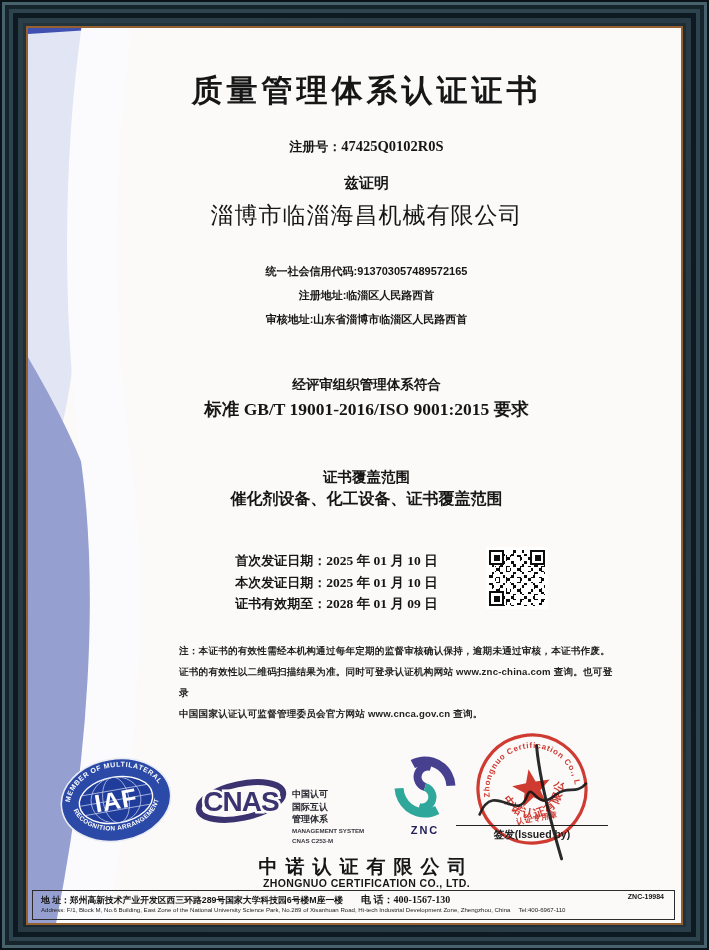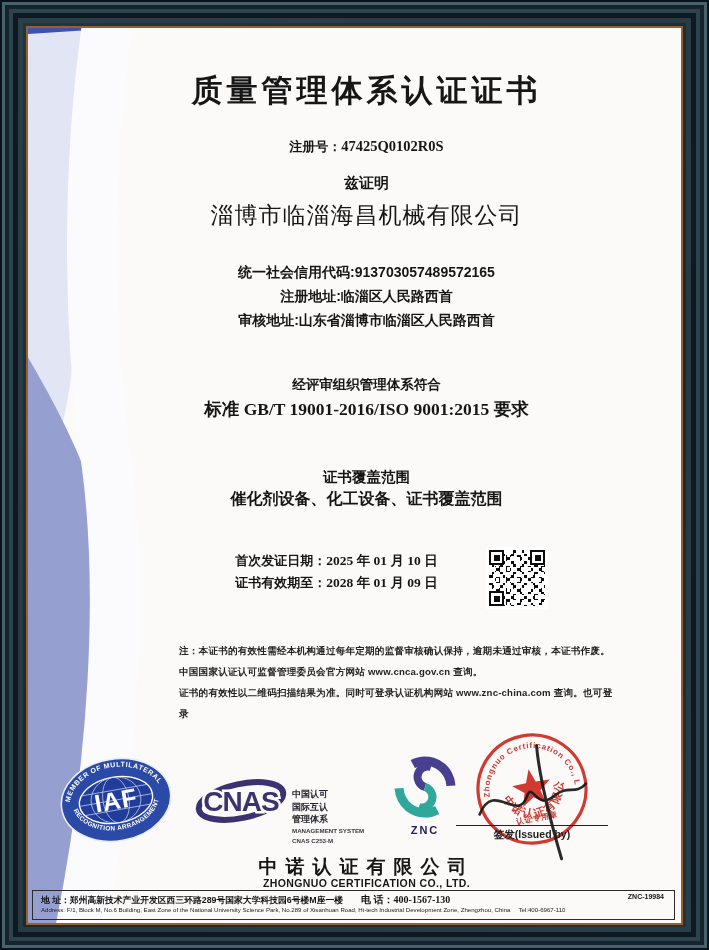--- a/index.html
+++ b/index.html
@@ -10,21 +10,21 @@
   .paper { position:absolute; top:26px; left:26px; right:26px; bottom:25px; background:#fbfaf9;
     border:2px solid #96602f; overflow:hidden; }
   .wave-svg { position:absolute; left:0; top:0; height:100%; width:132px; }
   .content { position:absolute; top:0; left:24px; right:0; bottom:0; }
   .cline { position:absolute; left:0; right:0; text-align:center; color:#161616; }
   .title { font-size:31px; font-weight:bold; letter-spacing:4px; }
   .regline { font-size:13px; font-weight:bold; }
   .regline .num { font-family:"Liberation Serif", serif; font-size:14.5px; }
   .intro { font-size:15px; font-weight:bold; }
   .company { font-size:23px; font-weight:normal; letter-spacing:1px; }
-  .infoline { font-size:14px; font-weight:bold; }
+  .infoline { font-size:11px; font-weight:bold; }
   .conform { font-size:13.5px; font-weight:bold; }
   .standard { font-size:17.5px; font-weight:bold; font-family:"Liberation Serif", serif; }
   .scopehead { font-size:14.5px; font-weight:bold; }
   .scopetext { font-size:16px; font-weight:bold; }
   .dates { position:absolute; top:522px; left:0; right:60px; text-align:center; }
   .dates-inner { display:inline-block; text-align:left; }
   .daterow { font-size:13px; font-weight:bold; line-height:21.5px; color:#161616; }
   .daterow .dval { font-family:"Liberation Serif", serif; font-size:13.5px; }
   .qr { position:absolute; left:434px; top:519px; width:62px; height:62px; background:#fff; }
   .qr-noise { position:absolute; inset:3px; background:
@@ -91,36 +91,39 @@
 
       <div class="cline scopehead" style="top:440px">证书覆盖范围</div>
       <div class="cline scopetext" style="top:461px">催化剂设备、化工设备、证书覆盖范围</div>
 
       <div class="dates">
         <div class="dates-inner">
           <div class="daterow">
             <span>首次发证日期：</span><span class="dval">2025 年 01 月 10 日</span>
           </div>
           <div class="daterow">
+            <span>本次发证日期：</span><span class="dval">2025 年 01 月 10 日</span>
+          </div>
+          <div class="daterow">
             <span>证书有效期至：</span><span class="dval">2028 年 01 月 09 日</span>
           </div>
         </div>
       </div>
 
       <div class="qr">
         <div class="qr-noise"></div>
         <div class="finder f-tl"></div>
         <div class="finder f-tr"></div>
         <div class="finder f-bl"></div>
       </div>
 
       <div class="notes">
         <div>注：本证书的有效性需经本机构通过每年定期的监督审核确认保持，逾期未通过审核，本证书作废。</div>
+        <div>证书的有效性以二维码扫描结果为准。同时可登录认证机构网站 www.znc-china.com 查询。也可登录</div>
         <div>中国国家认证认可监督管理委员会官方网站 www.cnca.gov.cn 查询。</div>
-        <div>证书的有效性以二维码扫描结果为准。同时可登录认证机构网站 www.znc-china.com 查询。也可登录</div>
       </div>
 
       <svg class="logo-iaf" viewBox="0 0 112 84">
         <ellipse cx="56" cy="42" rx="55" ry="41" fill="#2b49a7" stroke="#e9ecf5" stroke-width="1.6"></ellipse>
         <defs>
           <path id="iafTop" d="M 9,44 A 47,35 0 0 1 103,44"></path>
           <path id="iafBot" d="M 12,40 A 44,32 0 0 0 100,40"></path>
           <clipPath id="iafClip">
               <ellipse cx="56" cy="42" rx="37" ry="23"></ellipse>
             </clipPath>

